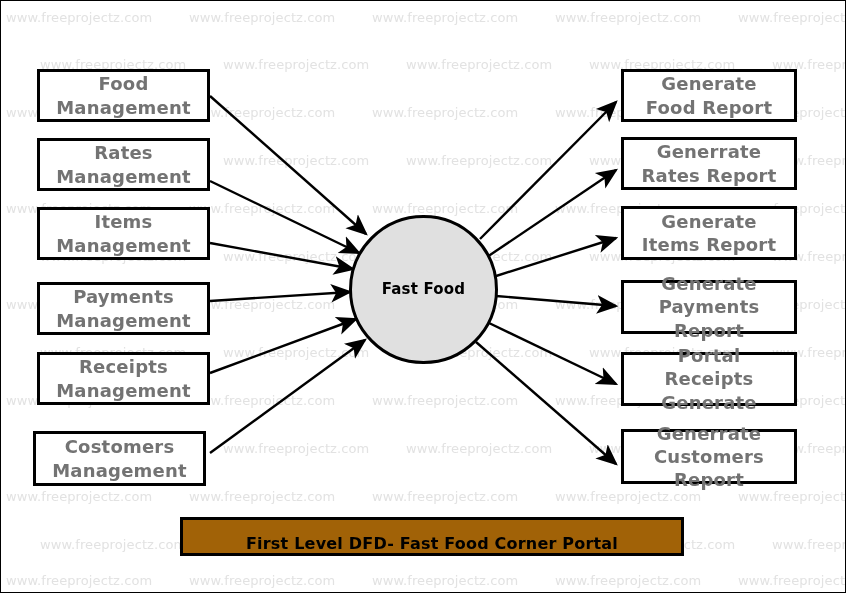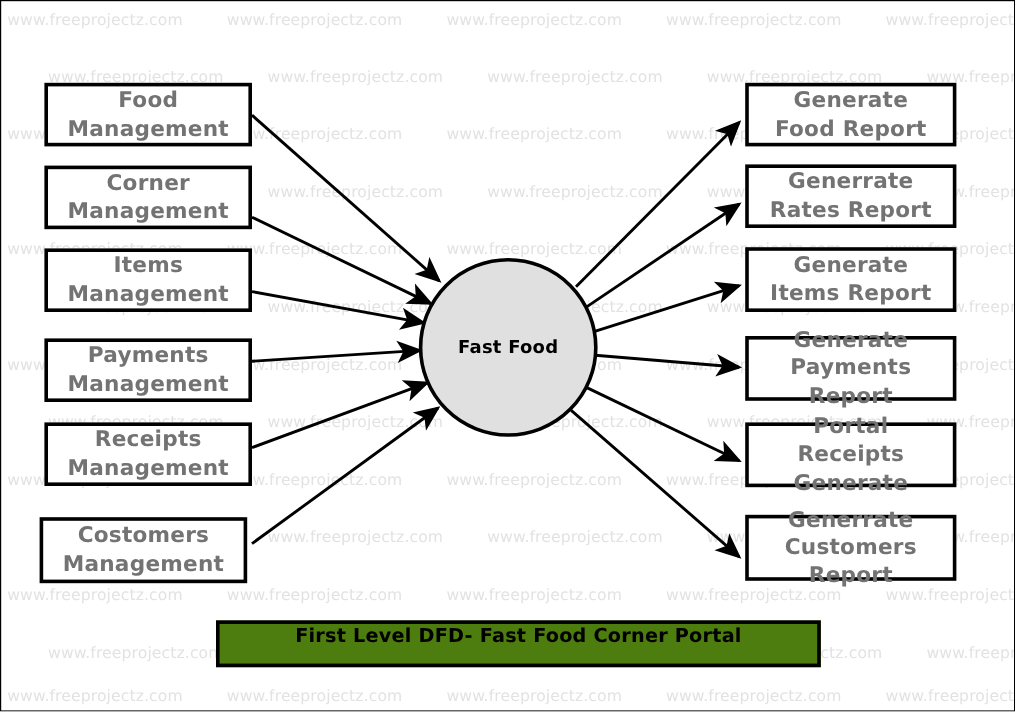--- a/index.html
+++ b/index.html
@@ -83,24 +83,24 @@
   .process .label {
     font-size: 15px;
     font-weight: bold;
     color: #000000;
     line-height: 1.3;
     letter-spacing: 0.2px;
   }
   .caption-box {
     position: absolute;
     border: 3px solid #000000;
-    background: #4d7c0f;
+    background: #a16207;
     box-sizing: border-box;
     display: flex;
-    align-items: flex-start;
+    align-items: flex-end;
     justify-content: center;
   }
   .caption-box .label {
     font-size: 16px;
     font-weight: bold;
     color: #000000;
     letter-spacing: 0.2px;
   }
 </style>
 </head>
@@ -203,21 +203,21 @@
   <div id="nodes">
 
     <div class="entity" style="left:36px; top:68px; width:173px; height:53px;">
       <div class="label">
         <span>Food</span><br><span>Management</span>
       </div>
     </div>
 
     <div class="entity" style="left:36px; top:137px; width:173px; height:53px;">
       <div class="label">
-        <span>Corner</span><br><span>Management</span>
+        <span>Rates</span><br><span>Management</span>
       </div>
     </div>
 
     <div class="entity" style="left:36px; top:206px; width:173px; height:53px;">
       <div class="label">
         <span>Items</span><br><span>Management</span>
       </div>
     </div>
 
     <div class="entity" style="left:36px; top:281px; width:173px; height:53px;">

